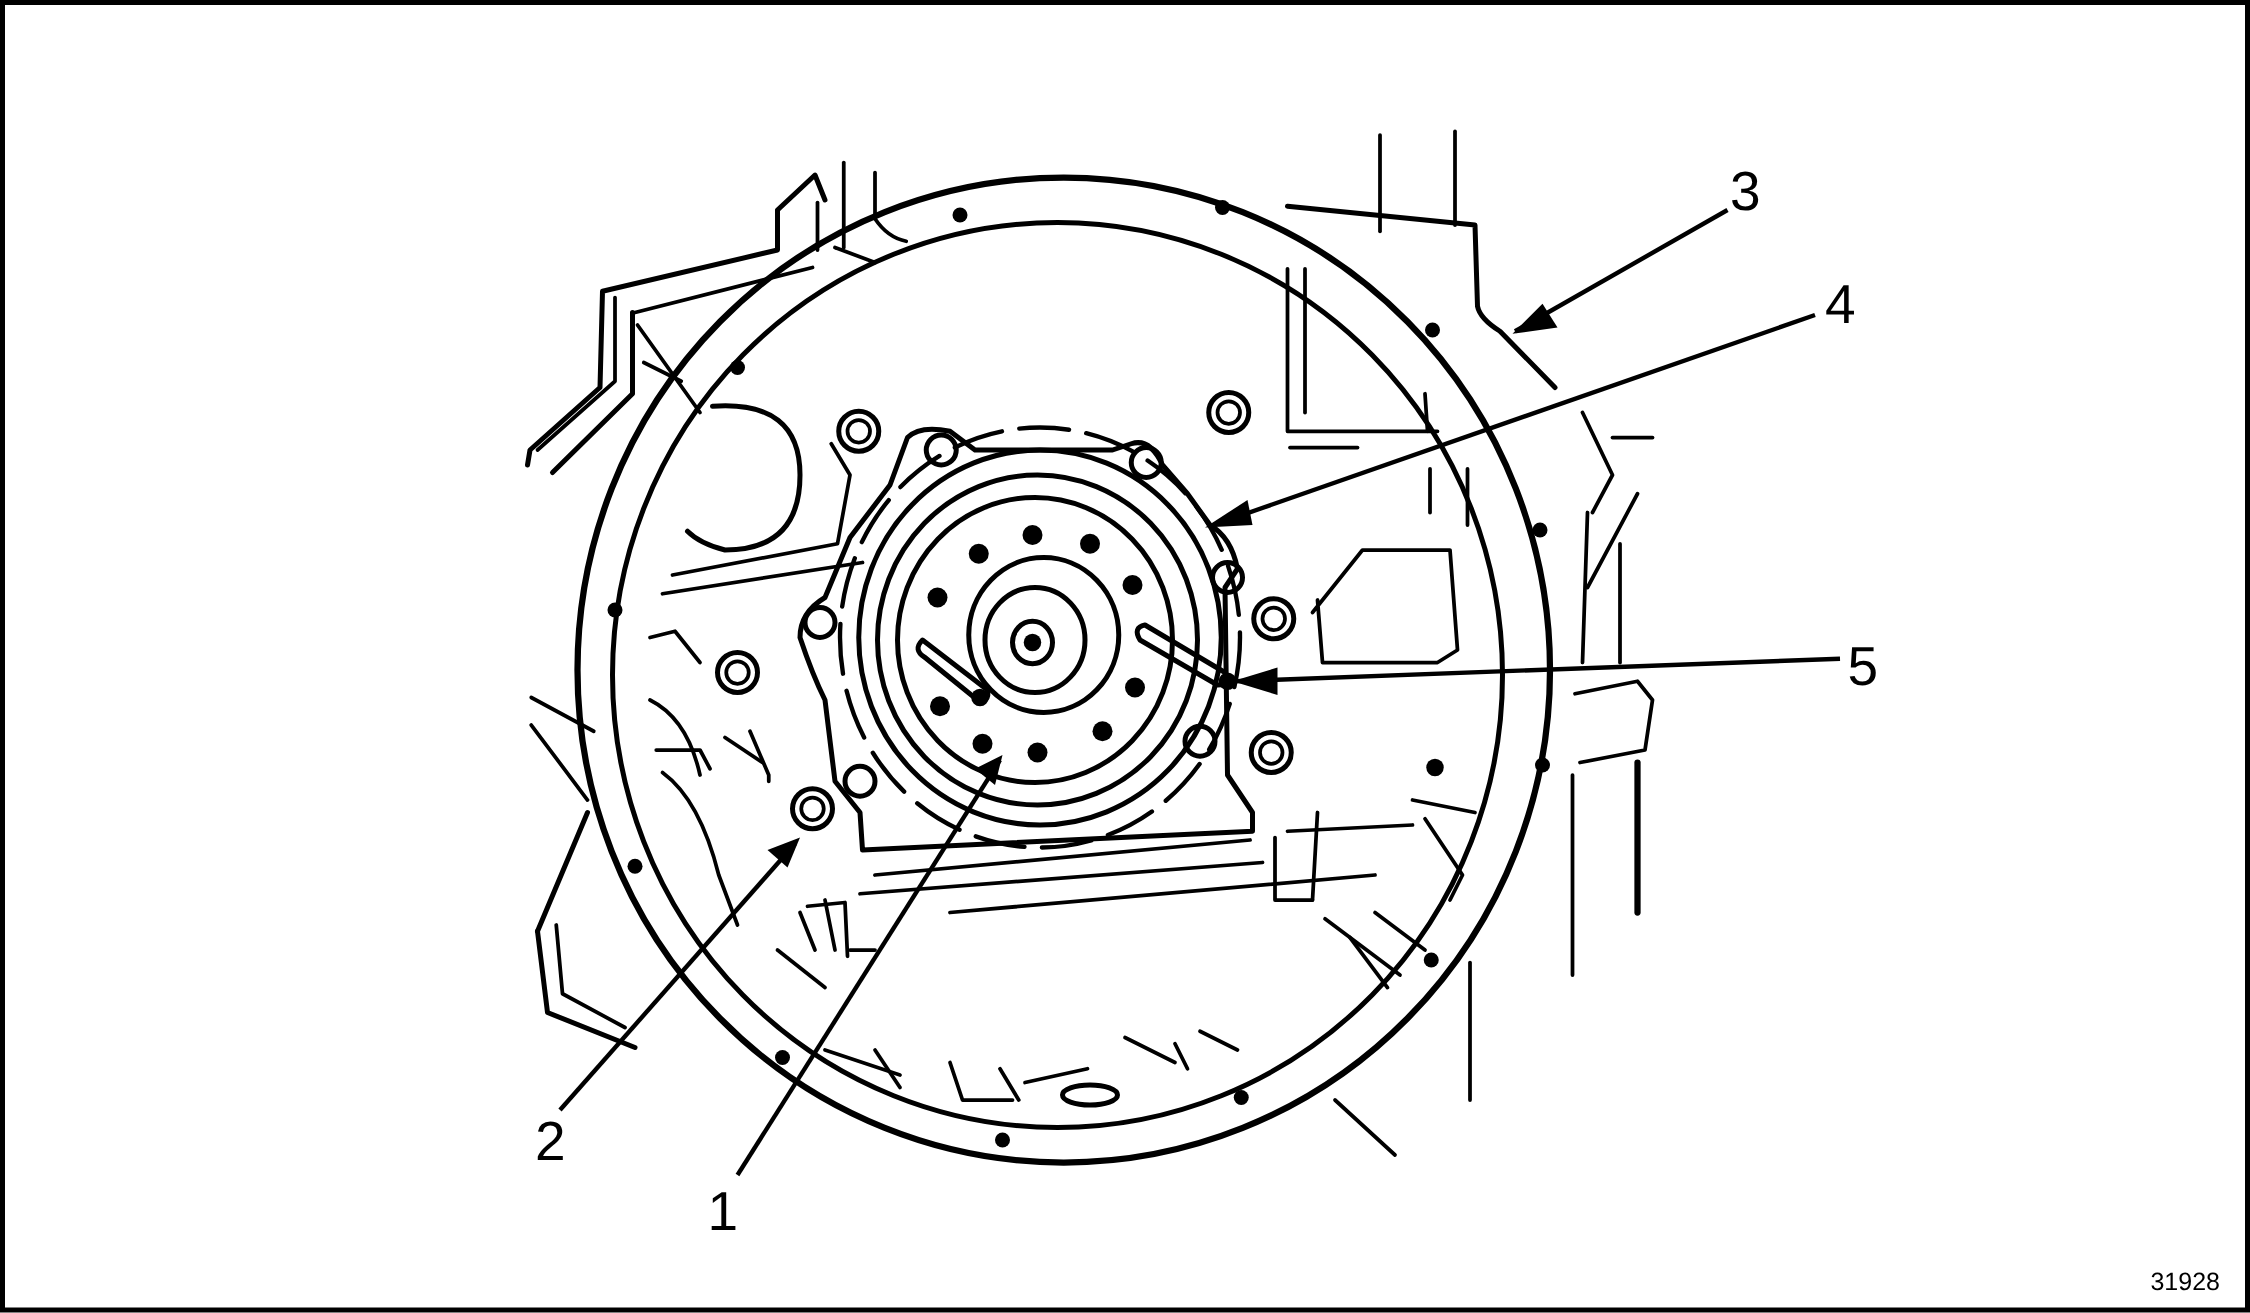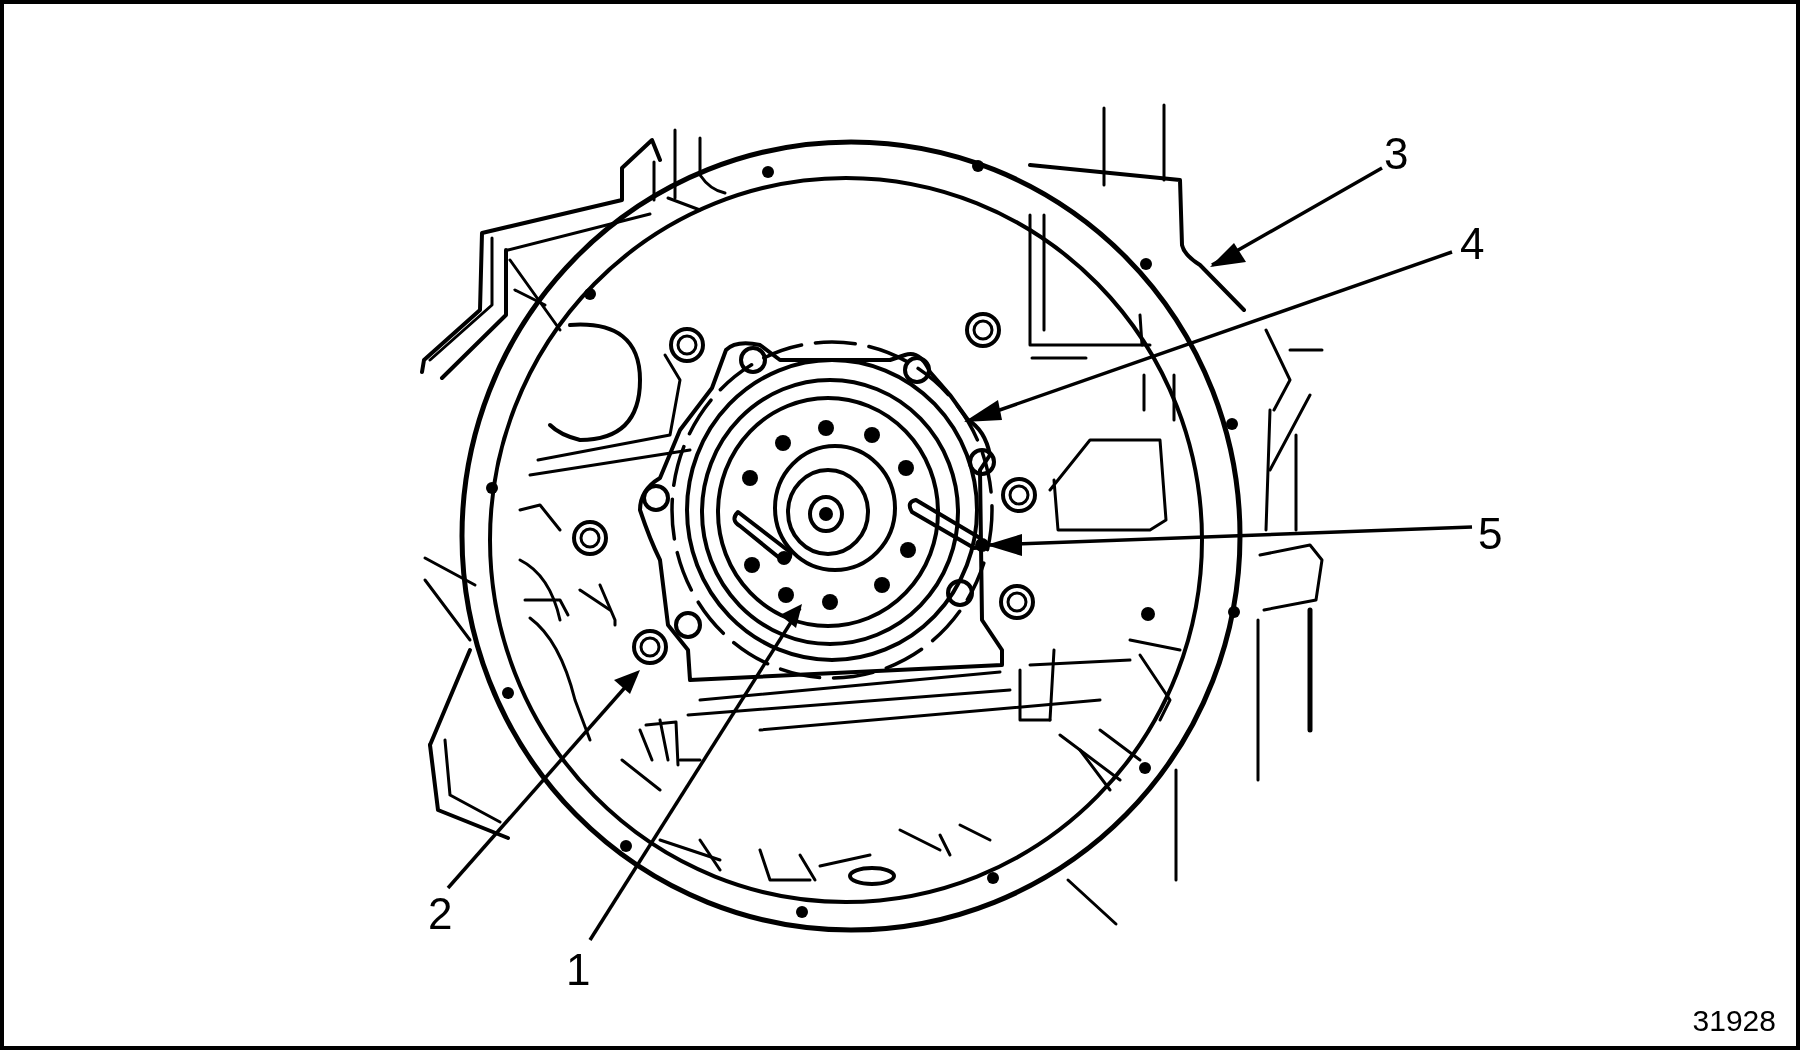--- a/index.html
+++ b/index.html
@@ -1,20 +1,20 @@
 <!DOCTYPE html>
 <html><head>
 <meta charset="utf-8">
 <style>
   html, body { margin: 0; padding: 0; background: #ffffff; }
   body { width: 1800px; height: 1050px; overflow: hidden; position: relative; font-family: "Liberation Sans", sans-serif; }
   .frame { position: absolute; left: 0; top: 0; width: 1800px; height: 1050px; box-sizing: border-box; border: 4px solid #000000; background: #ffffff; }
   svg.diagram { position: absolute; left: 0; top: 0; width: 1800px; height: 1050px; }
   .callout-label { position: absolute; font-family: "Liberation Sans", sans-serif; font-size: 44px; line-height: 44px; color: #000000; }
-  .figure-id { position: absolute; right: 24px; bottom: 12px; font-family: "Liberation Sans", sans-serif; font-size: 30px; color: #000000; }
+  .figure-id { position: absolute; right: 24px; bottom: 12px; font-family: "Liberation Sans", sans-serif; font-size: 20px; color: #000000; }
   .ln { fill: none; stroke: #000; stroke-width: 4; stroke-linecap: round; stroke-linejoin: round; }
   .ln-thin { fill: none; stroke: #000; stroke-width: 3; stroke-linecap: round; stroke-linejoin: round; }
   .ln-heavy { fill: none; stroke: #000; stroke-width: 5; stroke-linecap: round; }
   .dash { fill: none; stroke: #000; stroke-width: 3.5; stroke-dasharray: 40 14; stroke-linecap: round; }
   .dot { fill: #000; }
   .leader { stroke: #000; stroke-width: 3.5; fill: none; }
   .arrowhead { fill: #000; }
 </style>
 </head>
 <body>

